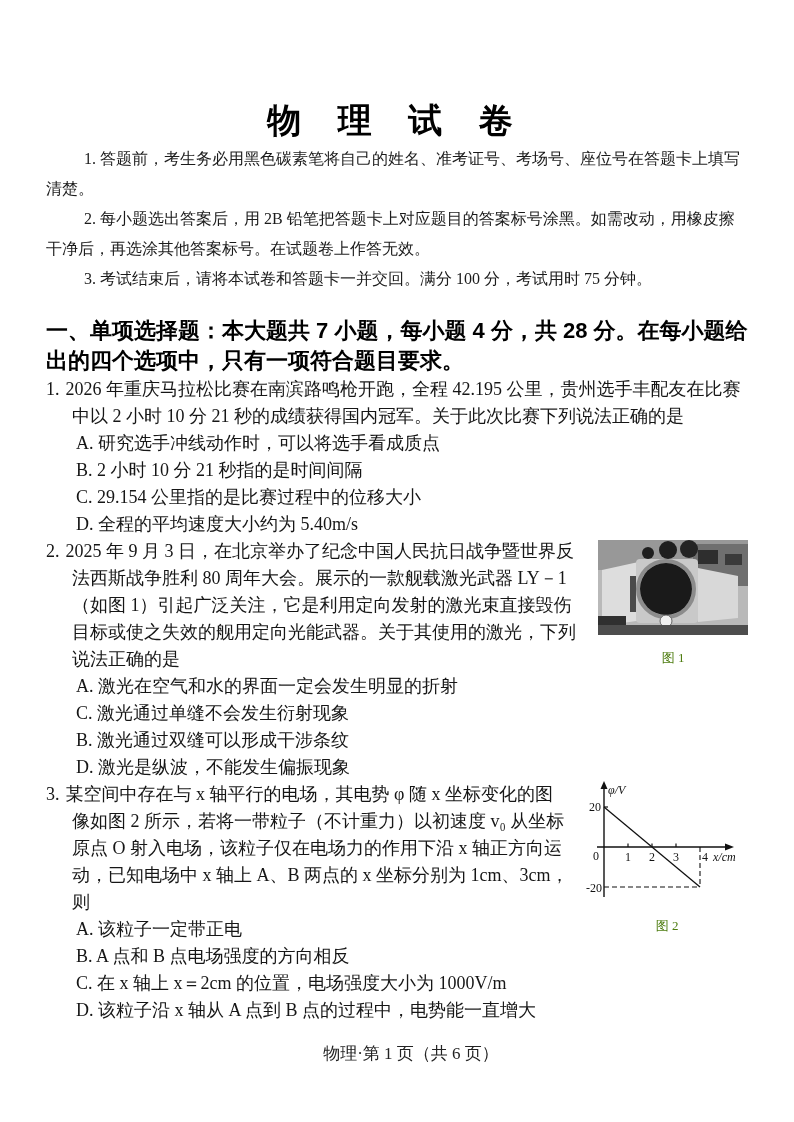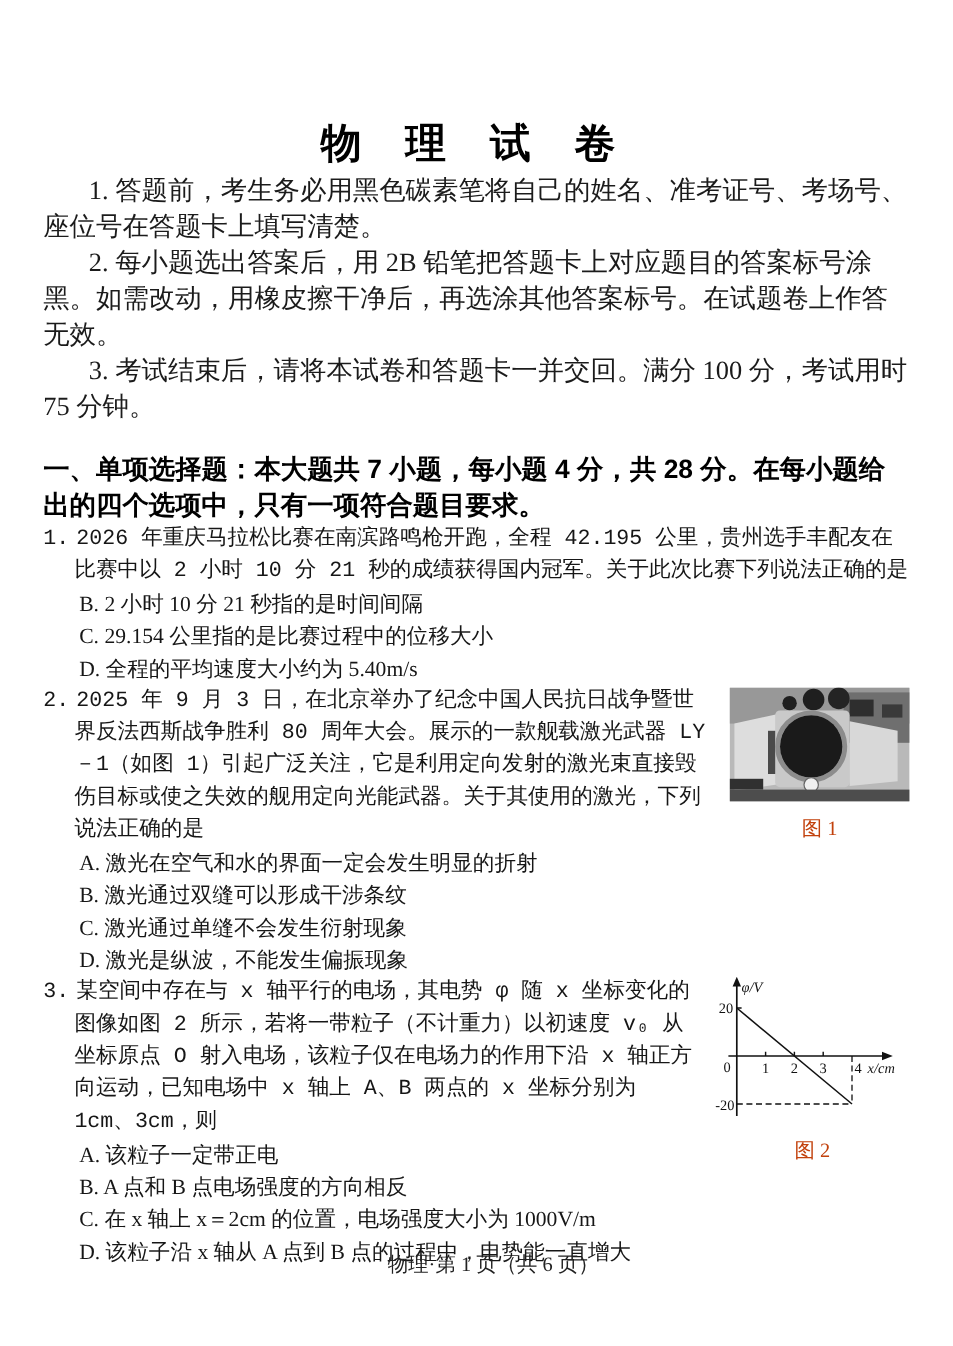--- a/index.html
+++ b/index.html
@@ -1,47 +1,47 @@
 <!DOCTYPE html>
 <html lang="zh"><head>
 <meta charset="utf-8">
 <style>
   html,body{margin:0;padding:0;background:#ffffff;}
   body{
     width:794px;height:1122px;overflow:hidden;position:relative;
     font-family:"Liberation Serif","DejaVu Serif",serif;
     color:#161616;
   }
-  .page{position:absolute;inset:0;padding:0 36px;box-sizing:border-box;}
+  .page{position:absolute;inset:0;padding:0 46px;box-sizing:border-box;}
   .title{
     margin:98px 0 0 0;text-align:center;
     font-size:34px;line-height:46px;font-weight:700;
     letter-spacing:14px;color:#000;
   }
   .notice-heading{
     margin:40px 0 0 0;
     font-family:"Liberation Sans","DejaVu Sans",sans-serif;
     font-weight:700;font-size:19px;line-height:30px;color:#000;
   }
   .notice p{
-    margin:0;font-size:22px;line-height:30px;text-indent:38px;color:#1b1b1b;
+    margin:0;font-size:16px;line-height:30px;text-indent:38px;color:#1b1b1b;
   }
   .section-heading{
     margin:22px 0 0 0;
     font-family:"Liberation Sans","DejaVu Sans",sans-serif;
     font-weight:700;font-size:22px;line-height:30px;color:#000;
   }
   .question{font-size:18px;line-height:27px;color:#161616;}
-  .q-stem{padding-left:26px;text-indent:-26px;margin:0;font-family:Liberation Mono, monospace;}
+  .q-stem{padding-left:26px;text-indent:-26px;margin:0;}
   .q-num{margin-right:6px;}
   .option{margin:0 0 0 30px;}
   .fig{float:right;text-align:center;}
   .fig-photo{width:150px;margin:2px 0 2px 14px;}
   .fig-graph{width:162px;margin:0 0 2px 16px;}
-  .fig-caption{font-size:17px;line-height:22px;margin-top:4px;color:#c2410c;}
+  .fig-caption{font-size:13px;line-height:22px;margin-top:4px;color:#4d7c0f;}
   .graph-label{font-size:12px;fill:#111;font-family:"Liberation Serif","DejaVu Serif",serif;}
   .graph-label-i{font-style:italic;}
   .footer{
     position:absolute;left:0;right:0;top:1042px;text-align:center;
     font-size:17px;color:#222;padding-left:28px;
   }
 </style>
 </head>
 <body>
 
@@ -54,20 +54,21 @@
     <p>2. 每小题选出答案后，用 2B 铅笔把答题卡上对应题目的答案标号涂黑。如需改动，用橡皮擦干净后，再选涂其他答案标号。在试题卷上作答无效。</p>
     <p>3. 考试结束后，请将本试卷和答题卡一并交回。满分 100 分，考试用时 75 分钟。</p>
   </div>
 
   <div class="section-heading">一、单项选择题：本大题共 7 小题，每小题 4 分，共 28 分。在每小题给出的四个选项中，只有一项符合题目要求。</div>
 
   <div class="question">
     <p class="q-stem">
       <span class="q-num">1.</span><span>2026 年重庆马拉松比赛在南滨路鸣枪开跑，全程 42.195 公里，贵州选手丰配友在比赛中以 2 小时 10 分 21 秒的成绩获得国内冠军。关于此次比赛下列说法正确的是</span>
     </p>
+    <div class="option">A. 研究选手冲线动作时，可以将选手看成质点</div>
     <div class="option">B. 2 小时 10 分 21 秒指的是时间间隔</div>
     <div class="option">C. 29.154 公里指的是比赛过程中的位移大小</div>
     <div class="option">D. 全程的平均速度大小约为 5.40m/s</div>
   </div>
 
   <div class="question">
     <div class="fig fig-photo">
       <svg width="150" height="95" viewBox="0 0 150 95">
         <rect width="150" height="95" fill="#b9b9b9"></rect>
         <rect x="0" y="0" width="150" height="30" fill="#989898"></rect>
@@ -86,22 +87,22 @@
         <circle cx="68" cy="81" r="6" fill="#efefef" stroke="#666666"></circle>
         <rect x="0" y="76" width="28" height="9" fill="#303030"></rect>
         <rect x="0" y="85" width="150" height="10" fill="#4d4d4d"></rect>
       </svg>
       <div class="fig-caption">图 1</div>
     </div>
     <p class="q-stem">
       <span class="q-num">2.</span><span>2025 年 9 月 3 日，在北京举办了纪念中国人民抗日战争暨世界反法西斯战争胜利 80 周年大会。展示的一款舰载激光武器 LY－1（如图 1）引起广泛关注，它是利用定向发射的激光束直接毁伤目标或使之失效的舰用定向光能武器。关于其使用的激光，下列说法正确的是</span>
     </p>
     <div class="option">A. 激光在空气和水的界面一定会发生明显的折射</div>
+    <div class="option">C. 激光通过单缝不会发生衍射现象</div>
     <div class="option">B. 激光通过双缝可以形成干涉条纹</div>
-    <div class="option">C. 激光通过单缝不会发生衍射现象</div>
     <div class="option">D. 激光是纵波，不能发生偏振现象</div>
   </div>
 
   <div class="question">
     <div class="fig fig-graph">
       <svg width="162" height="122" viewBox="0 0 162 122">
 
         <line x1="18" y1="4" x2="18" y2="116" stroke="#111" stroke-width="1.4"></line>
         <polygon points="18,0 14.5,8 21.5,8" fill="#111"></polygon>
         <line x1="11" y1="66" x2="142" y2="66" stroke="#111" stroke-width="1.4"></line>

